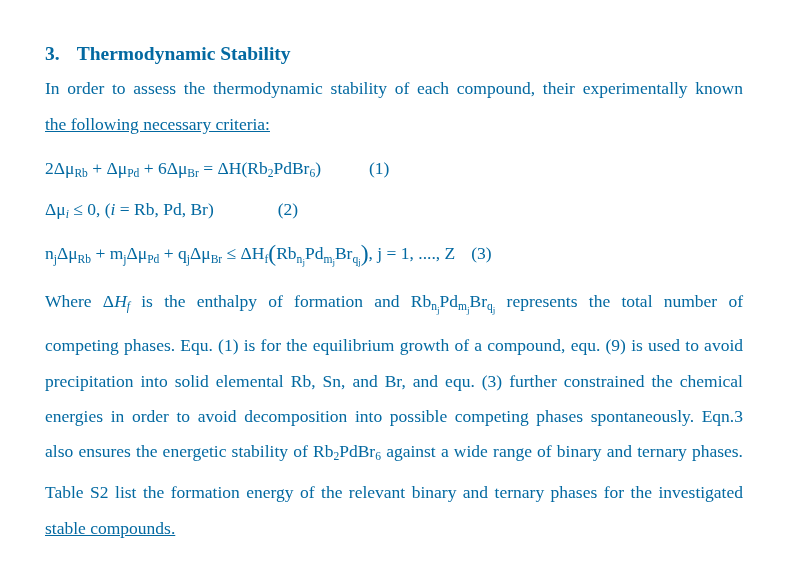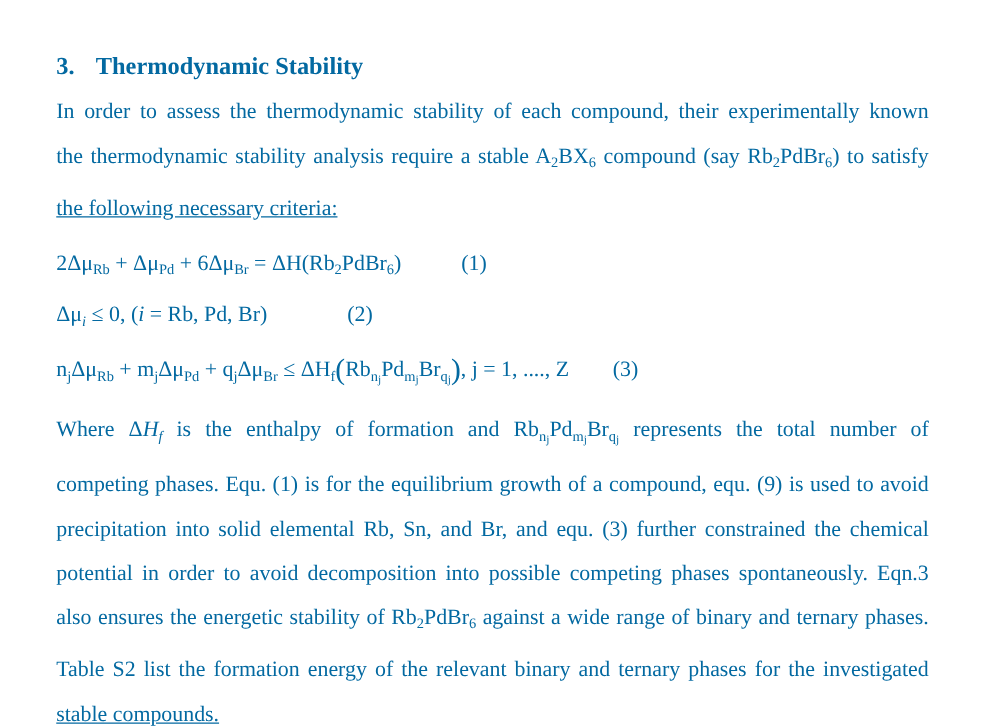--- a/index.html
+++ b/index.html
@@ -43,21 +43,20 @@
   }
   .eq-row {
     display: flex;
     align-items: baseline;
     height: 41px;
     line-height: 41px;
   }
   .eq-row.r3 {
     height: 46px;
     line-height: 46px;
-    gap: 19px;
   }
   .eq {
     white-space: pre-wrap;
   }
   .eqnum.n1 { margin-left: 48px; }
   .eqnum.n2 { margin-left: 64px; }
   .eqnum.n3 { margin-left: 16px; }
   .para2 { margin-top: 8px; }
   
   .sub  { font-size: 66%; vertical-align: -0.3em; }
@@ -70,21 +69,20 @@
 <body>
 
 <div class="page">
 
   <div class="heading">
     <span class="hnum">3.</span><span>Thermodynamic Stability</span>
   </div>
 
   <div class="para">
     <div class="line">In order to assess the thermodynamic stability of each compound, their experimentally known</div>
-    <div class="line"><span>the thermodynamic stability analysis require a stable A</span><span class="sub">2</span><span>BX</span><span class="sub">6</span><span> compound (say Rb</span><span class="sub">2</span><span>PdBr</span><span class="sub">6</span><span>) to satisfy</span></div>
     <div class="line last">the following necessary criteria:</div>
   </div>
 
   <div class="eqs">
     <div class="eq-row">
       <span class="eq"><span>2Δμ</span><span class="sub">Rb</span><span> + Δμ</span><span class="sub">Pd</span><span> + 6Δμ</span><span class="sub">Br</span><span> = ΔH(Rb</span><span class="sub">2</span><span>PdBr</span><span class="sub">6</span><span>)</span></span>
       <span class="eqnum n1">(1)</span>
     </div>
     <div class="eq-row">
       <span class="eq"><span>Δμ</span><span class="isub">i</span><span> ≤ 0, (</span><span class="i">i</span><span> = Rb, Pd, Br)</span></span>
@@ -93,19 +91,19 @@
     <div class="eq-row r3">
       <span class="eq"><span>n</span><span class="sub">j</span><span>Δμ</span><span class="sub">Rb</span><span> + m</span><span class="sub">j</span><span>Δμ</span><span class="sub">Pd</span><span> + q</span><span class="sub">j</span><span>Δμ</span><span class="sub">Br</span><span> ≤ ΔH</span><span class="sub">f</span><span class="bp">(</span><span>Rb</span><span class="sub">n</span><span class="sub2">j</span><span>Pd</span><span class="sub">m</span><span class="sub2">j</span><span>Br</span><span class="sub">q</span><span class="sub2">j</span><span class="bp">)</span><span>, j = 1, ...., Z</span></span>
       <span class="eqnum n3">(3)</span>
     </div>
   </div>
 
   <div class="para para2">
     <div class="line"><span>Where Δ</span><span class="i">H</span><span class="isub">f</span><span> is the enthalpy of formation and Rb</span><span class="sub">n</span><span class="sub2">j</span><span>Pd</span><span class="sub">m</span><span class="sub2">j</span><span>Br</span><span class="sub">q</span><span class="sub2">j</span><span> represents the total number of</span></div>
     <div class="line">competing phases. Equ. (1) is for the equilibrium growth of a compound, equ. (9) is used to avoid</div>
     <div class="line">precipitation into solid elemental Rb, Sn, and Br, and equ. (3) further constrained the chemical</div>
-    <div class="line">potential in order to avoid decomposition into possible competing phases spontaneously. Eqn.3</div>
+    <div class="line">energies in order to avoid decomposition into possible competing phases spontaneously. Eqn.3</div>
     <div class="line"><span>also ensures the energetic stability of Rb</span><span class="sub">2</span><span>PdBr</span><span class="sub">6</span><span> against a wide range of binary and ternary phases.</span></div>
     <div class="line">Table S2 list the formation energy of the relevant binary and ternary phases for the investigated</div>
     <div class="line last">stable compounds.</div>
   </div>
 
 </div>
 
 </body></html>

